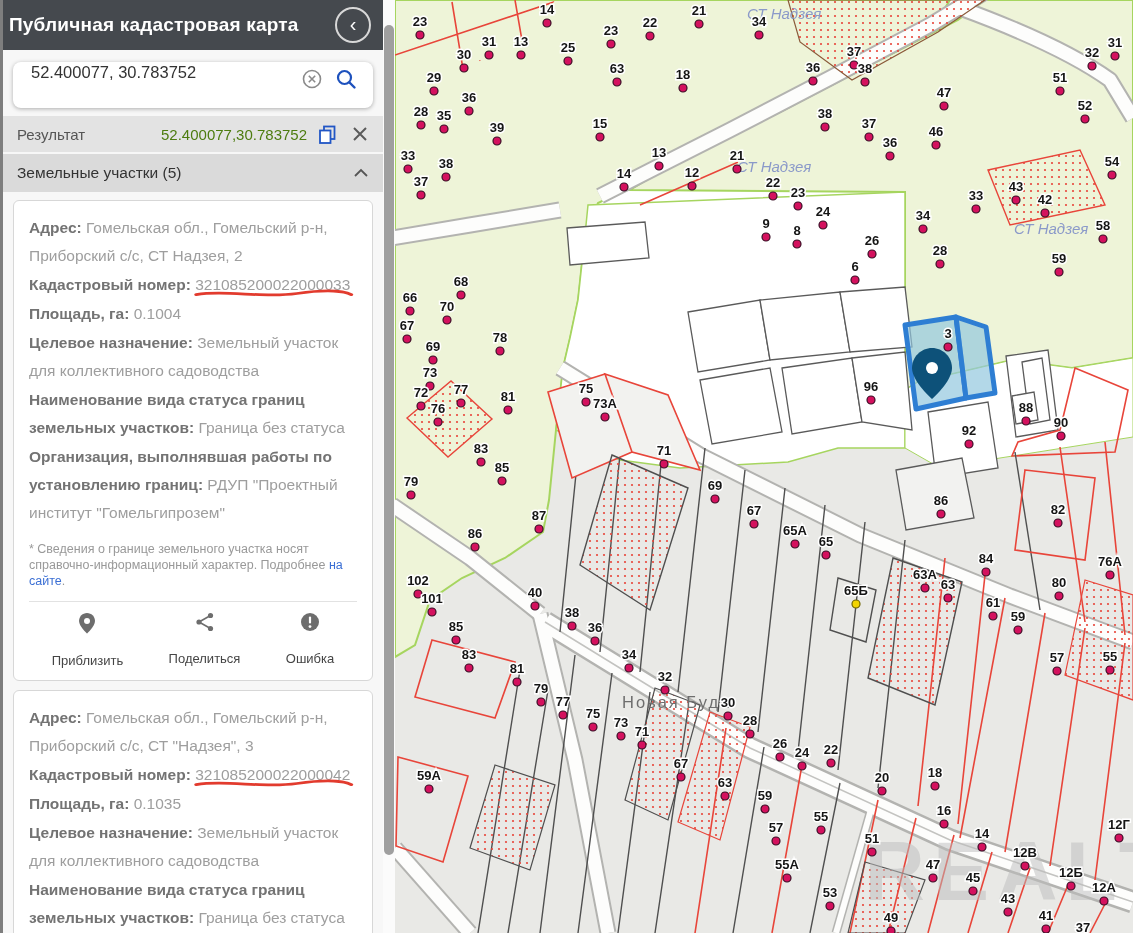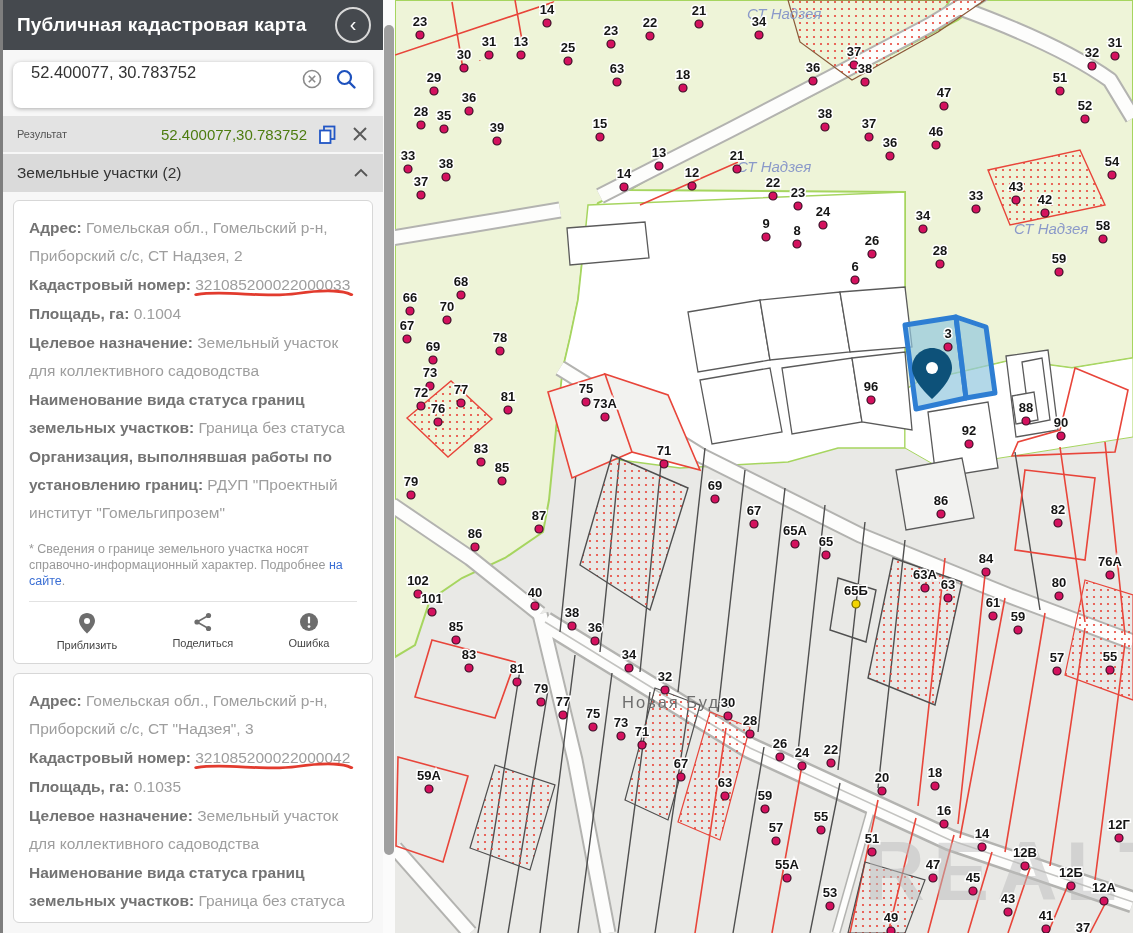--- a/index.html
+++ b/index.html
@@ -2,46 +2,46 @@
 <html><head>
 <meta charset="utf-8">
 <style>
   html,body{margin:0;padding:0;background:#fff;}
   body{width:1133px;height:933px;overflow:hidden;font-family:"Liberation Sans","DejaVu Sans",sans-serif;}
   .app{position:relative;width:1133px;height:933px;}
 
   
   .sidebar{position:absolute;left:0;top:0;width:383px;height:933px;background:#f7f7f7;
            box-sizing:border-box;border-left:3px solid #7e7e7e;overflow:hidden;z-index:3;}
-  .hdr{height:50px;background:#45494e;display:flex;align-items:center;padding:0 14px;position:relative;}
+  .hdr{height:50px;background:#45494e;display:flex;align-items:center;padding:0 6px;position:relative;}
   .hdr h1{margin:0;font-size:19px;font-weight:bold;color:#fff;letter-spacing:.2px;}
   .backbtn{position:absolute;right:12px;top:7px;width:36px;height:36px;border:2px solid #d8d8d8;
            border-radius:50%;box-sizing:border-box;color:#fff;display:flex;align-items:center;
            justify-content:center;font-size:20px;cursor:pointer;line-height:1;padding-bottom:2px;}
   .searchcard{margin:12px 10px 8px 10px;background:#fff;border-radius:8px;height:46px;display:flex;
               align-items:flex-start;padding:0 10px 0 16px;box-shadow:0 1px 4px rgba(0,0,0,.3);}
   .searchcard input{flex:1;border:0;outline:0;font-size:16.5px;color:#333;background:transparent;
                     font-family:inherit;}
   .iconbtn{width:34px;height:34px;display:flex;align-items:center;justify-content:center;cursor:pointer;}
   .resultbar{height:36px;background:#e3e3e3;display:flex;align-items:center;padding:0 10px 0 14px;gap:7px;}
-  .resultbar .rlabel{font-size:11px;color:#555;flex:1;}
+  .resultbar .rlabel{font-size:15px;color:#555;flex:1;}
   .resultbar .rcoords{font-size:15px;color:#4d7c0f;}
   .sectionbar{height:38px;background:#dadada;display:flex;align-items:center;padding:0 14px;
               margin-top:2px;font-size:15.5px;color:#333;cursor:pointer;}
   .sectionbar .sp{flex:1;}
   .cards{padding:8px 10px;display:flex;flex-direction:column;gap:9px;}
   .card{background:#fff;border:1px solid #d7d7d7;border-radius:6px;padding:12px 15px 6px 15px;}
   .line{font-size:15.5px;line-height:28px;margin:1px 0;color:#9e9e9e;}
   .lbl{font-weight:bold;color:#737373;}
   .cad{position:relative;white-space:nowrap;}
   .squig{position:absolute;left:-2px;bottom:-5px;width:103%;height:9px;overflow:visible;}
   .foot{font-size:12.5px;line-height:16px;color:#999;margin:14px 0 12px 0;}
   .foot a{color:#3b6fd4;text-decoration:none;cursor:pointer;}
   .acts{display:flex;border-top:1px solid #e2e2e2;padding:10px 0 6px 0;justify-content:space-around;}
-  .act{display:flex;flex-direction:column;align-items:center;gap:5px;font-size:11px;color:#454545;cursor:pointer;}
+  .act{display:flex;flex-direction:column;align-items:center;gap:19px;font-size:13px;color:#454545;cursor:pointer;}
 
   
   .sb{position:absolute;left:383px;top:0;width:12px;height:933px;background:#fbfbfb;z-index:4;}
   .sb .thumb{position:absolute;left:1px;top:25px;width:10px;height:830px;background:#9f9f9f;border-radius:5px;cursor:pointer;}
 
   
   .map{position:absolute;left:395px;top:0;width:738px;height:933px;background:#fff;z-index:1;}
   .mk text{font-family:"Liberation Sans","DejaVu Sans",sans-serif;font-size:13px;font-weight:bold;
            fill:#151515;stroke:#fff;stroke-width:3px;paint-order:stroke;text-anchor:middle;}
   .arealbl{font-family:"Liberation Sans","DejaVu Sans",sans-serif;font-size:15px;font-style:italic;
@@ -91,21 +91,21 @@
         </svg>
       </div>
       <div class="iconbtn" style="width:26px">
         <svg width="18" height="18" viewBox="0 0 18 18">
           <path d="M3,3 L15,15 M15,3 L3,15" stroke="#5a5a5a" stroke-width="2"></path>
         </svg>
       </div>
     </div>
 
     <div class="sectionbar">
-      <span class="sp">Земельные участки (2)</span>
+      <span class="sp">Земельные участки (5)</span>
       <svg width="16" height="10" viewBox="0 0 16 10">
         <polyline points="2,8 8,2 14,8" fill="none" stroke="#555" stroke-width="1.8"></polyline>
       </svg>
     </div>
 
     <div class="cards" id="cards">
         <div class="card">
           <div class="line"><span class="lbl">Адрес:</span> <span>Гомельская обл., Гомельский р-н, Приборский с/с, СТ Надзея, 2</span></div>
           <div class="line"><span class="lbl">Кадастровый номер:</span> <span class="cad">321085200022000033<svg class="squig" viewBox="0 0 100 8" preserveAspectRatio="none">
                 <path d="M2,5 C20,1 45,8 65,4 S95,2 99,5" stroke="#e23b2e" stroke-width="2.4" fill="none" stroke-linecap="round"></path>

